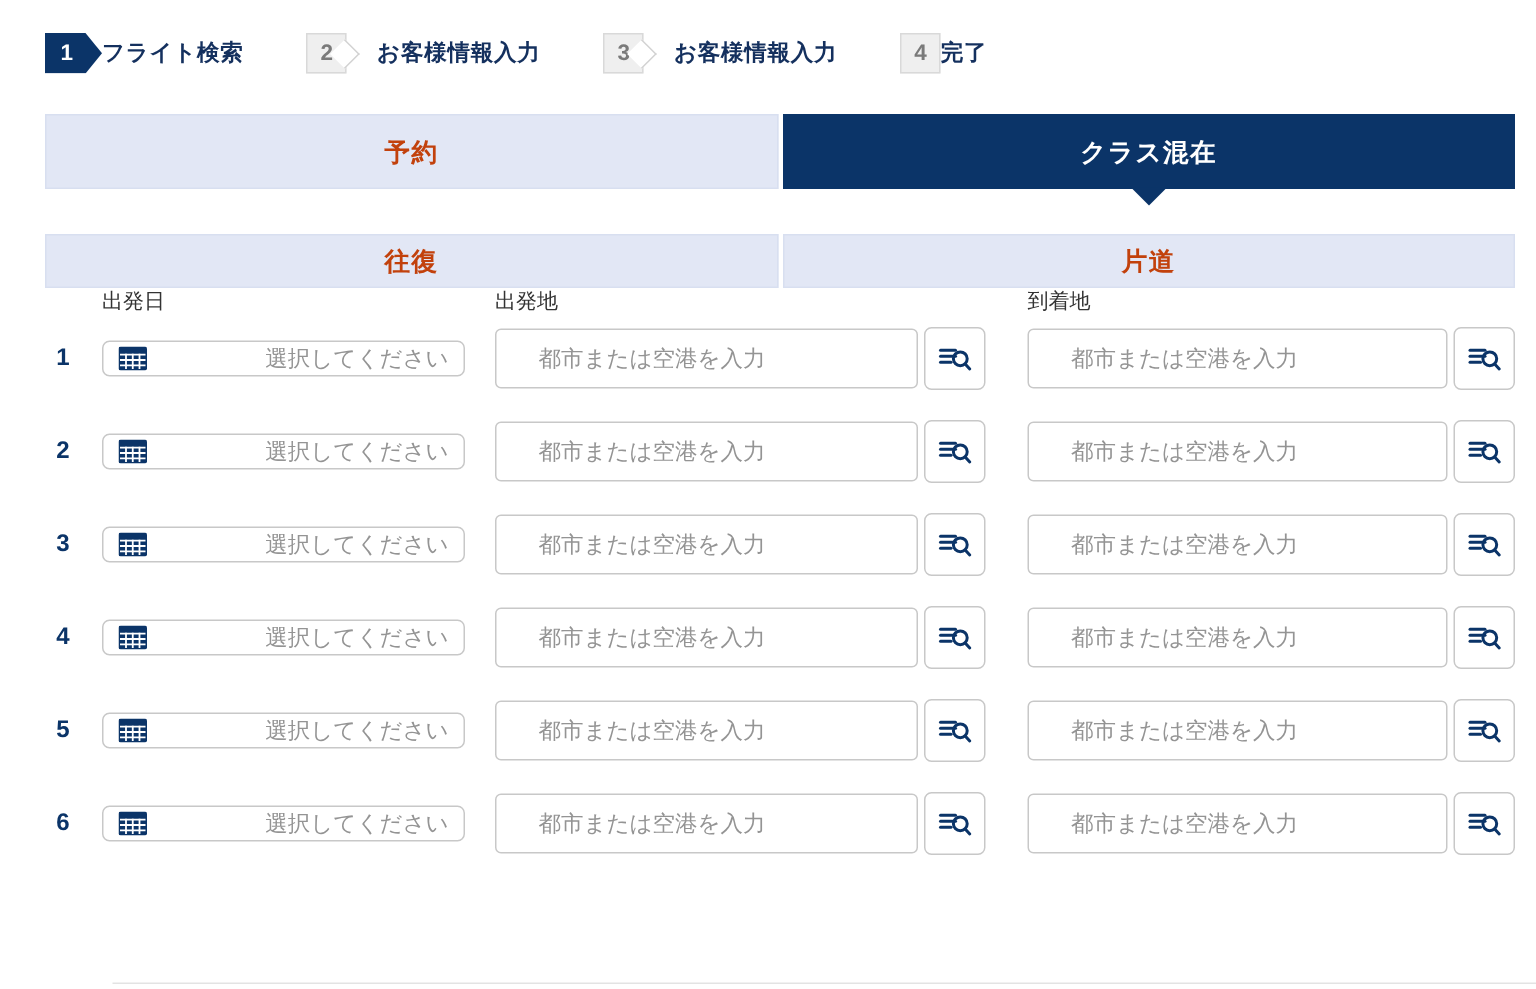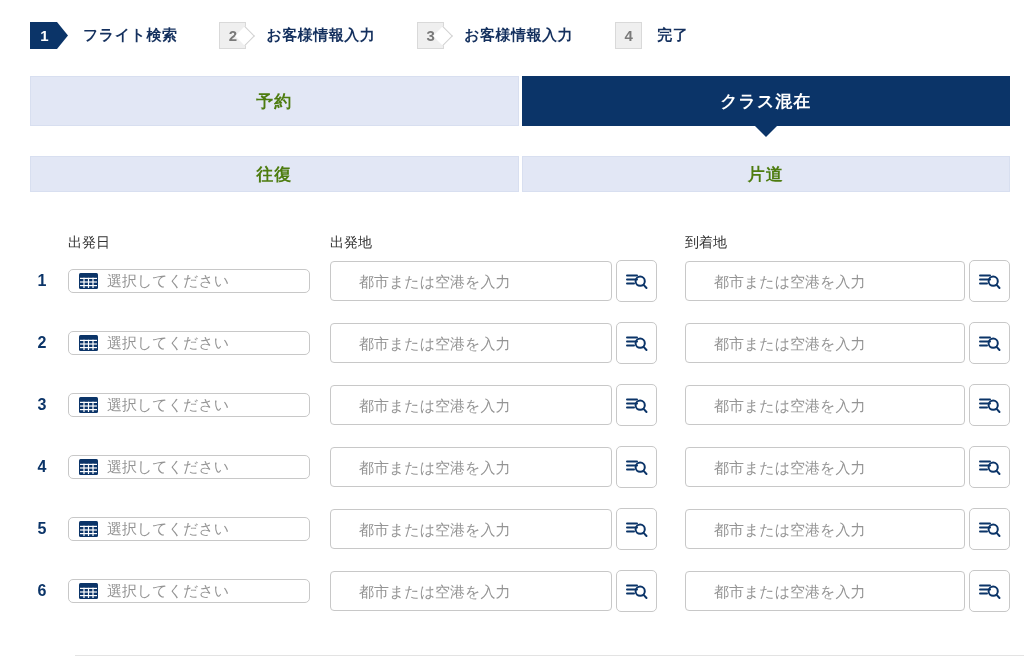--- a/index.html
+++ b/index.html
@@ -40,38 +40,37 @@
     content: "";
     position: absolute;
     right: -7px; top: 5.5px;
     width: 13px; height: 13px;
     border-top: 1px solid #d2d2d2;
     border-right: 1px solid #d2d2d2;
     transform: rotate(45deg);
     background: #ffffff;
   }
   .step-label {
-    margin-left: 15px;
     font-size: 15px; font-weight: bold;
     color: #14305e;
     letter-spacing: 0.5px;
   }
   .step.with-arrow .step-label { margin-left: 20px; }
 
   
   .booking-tabs {
     display: flex; gap: 3px;
     margin-top: 27px;
     height: 50px;
   }
   .tab {
     flex: 1;
     display: flex; align-items: center; justify-content: center;
     font-size: 17px; font-weight: bold;
-    color: #4d7c0f;
+    color: #c2410c;
     background: #e2e7f5;
     border: 1px solid #d8dff0;
     cursor: pointer;
     position: relative;
     letter-spacing: 1px;
   }
   .tab.selected {
     background: #0b3468;
     border-color: #0b3468;
     color: #ffffff;
@@ -89,21 +88,20 @@
   
   .trip-tabs {
     display: flex; gap: 3px;
     margin-top: 30px;
     height: 36px;
   }
 
   
   .form-headers {
     display: flex;
-    margin-top: 42px;
     font-size: 14px;
     color: #333333;
   }
   .form-headers .h-num   { width: 38px; }
   .form-headers .h-date  { width: 262px; }
   .form-headers .h-orig  { width: 355px; }
   .form-headers .h-dest  { width: 325px; }
 
   .flight-rows { margin-top: 9px; }
   .flight-row {
@@ -118,20 +116,21 @@
     color: #0b3468;
   }
   .date-field {
     width: 242px; height: 24px;
     border: 1px solid #c8c8c8;
     border-radius: 5px;
     background: #ffffff;
     display: flex; align-items: center;
     padding: 0 10px;
     cursor: pointer;
+    justify-content: space-between;
   }
   .date-field .cal { flex: 0 0 auto; display: flex; }
   .date-placeholder {
     margin-left: 9px;
     font-size: 15px;
     color: #949494;
   }
   .field-gap-a { width: 20px; }
   .field-gap-b { width: 28px; }
   .airport-group {

